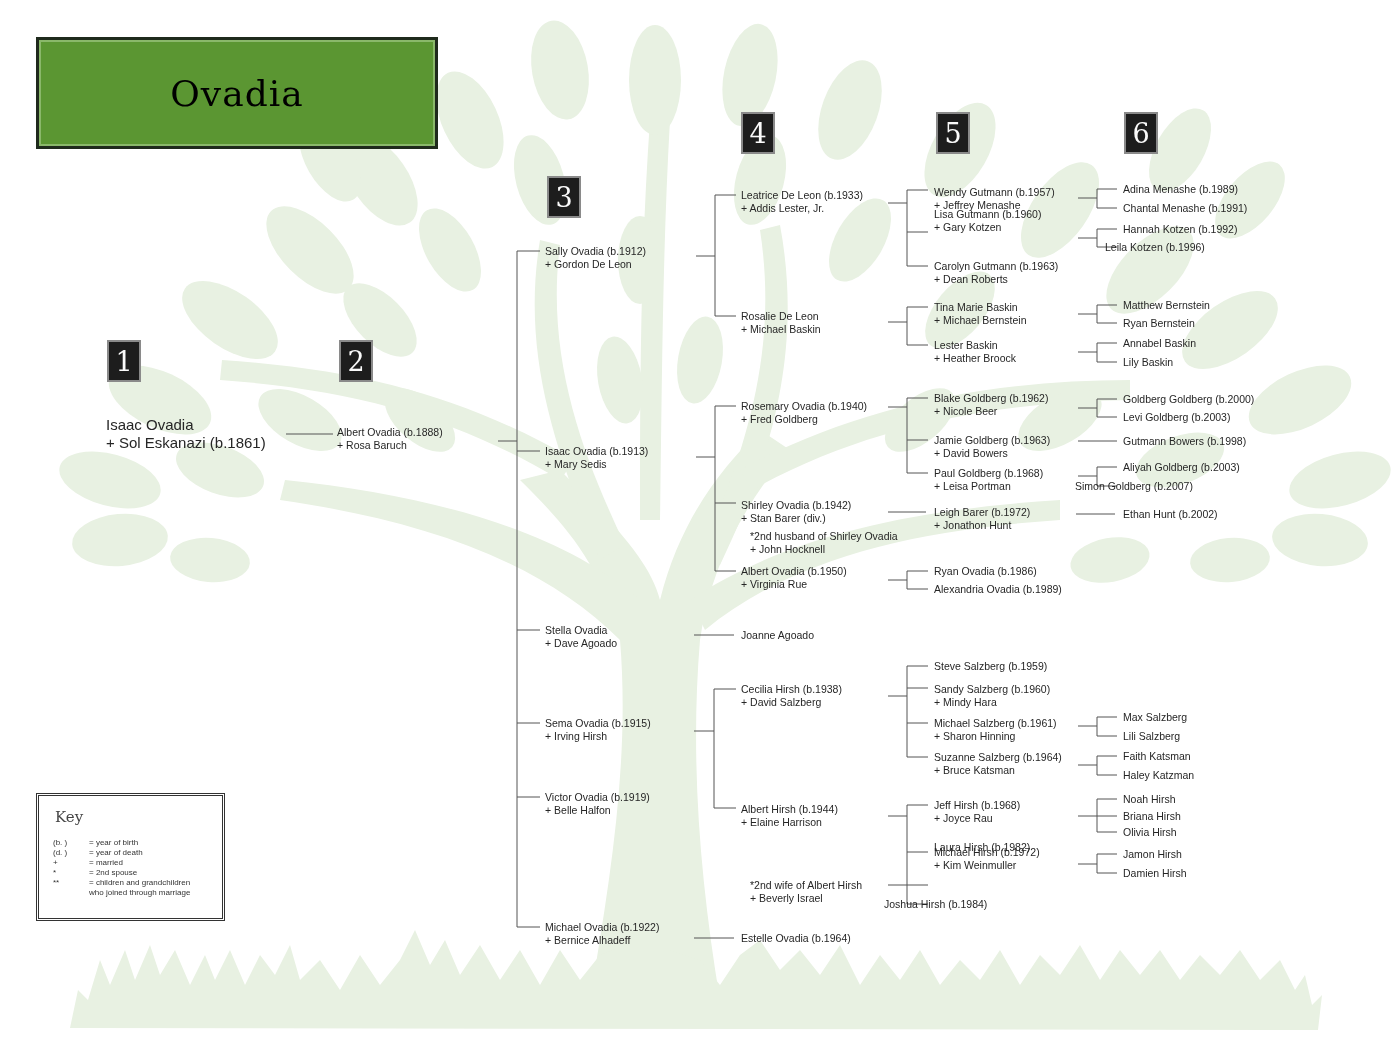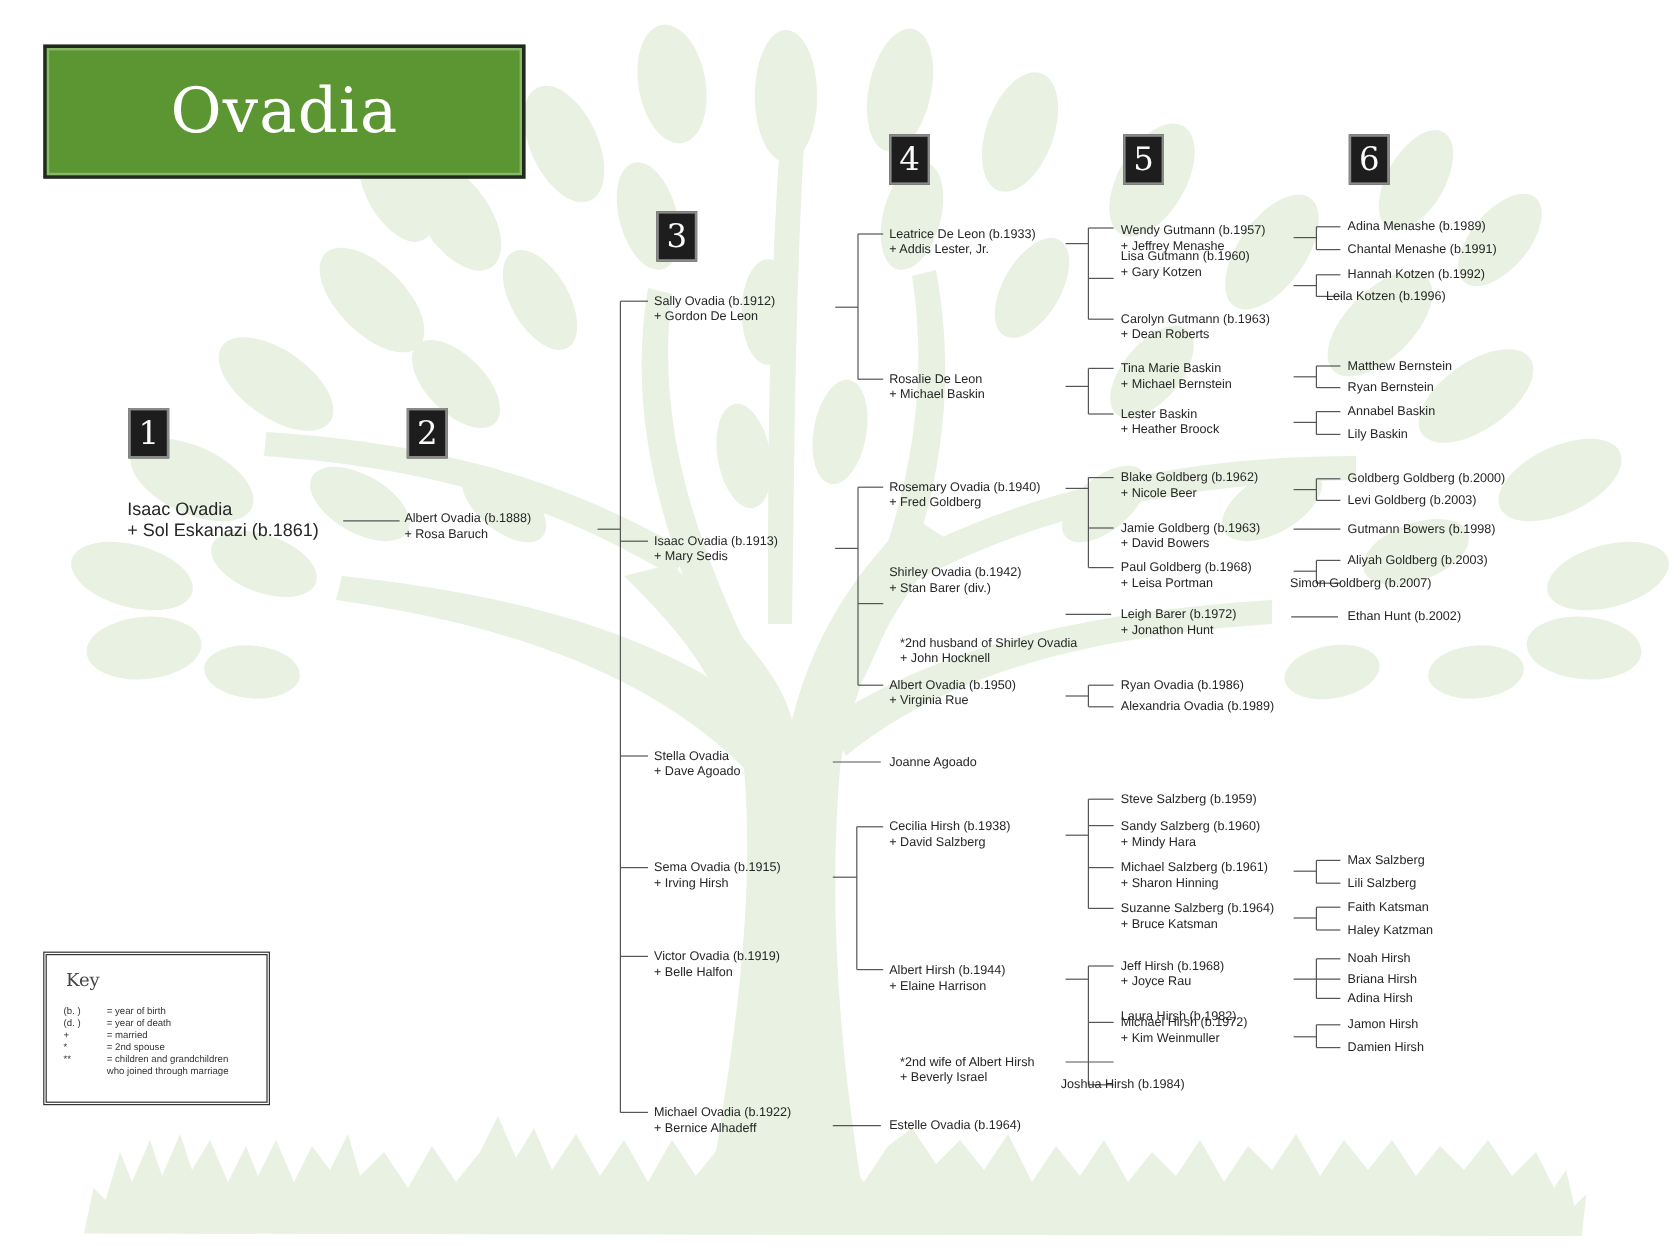--- a/index.html
+++ b/index.html
@@ -16,21 +16,21 @@
   .title-box {
     position: absolute; left: 36px; top: 37px; width: 402px; height: 112px;
     background: #1f2a1c; padding: 3px; box-sizing: border-box;
   }
   .title-inner {
     width: 100%; height: 100%; box-sizing: border-box;
     background: #5b9632; border: 2px solid #8ab86a; outline: 2px solid #5b9632; outline-offset: -6px;
     display: flex; align-items: center; justify-content: center;
   }
   .title-text {
-    font-family: "DejaVu Serif", serif; color: #ffffff; font-size: 52px; letter-spacing: 1px;
+    font-family: "DejaVu Serif", serif; color: #000000; font-size: 36px; letter-spacing: 1px;
   }
 
   .gen-badge {
     position: absolute; width: 34px; height: 42px; background: #1d1d1d;
     border: 2px solid #8a8a8a; box-sizing: border-box;
     display: flex; align-items: center; justify-content: center;
     color: #fafafa; font-family: "DejaVu Serif", serif; font-size: 27px;
   }
 
   .person {
@@ -265,21 +265,21 @@
   <div class="person" style="left:545px;top:245px"><span>Sally Ovadia (b.1912)</span><span class="spouse">+ Gordon De Leon</span></div>
   <div class="person" style="left:545px;top:445px"><span>Isaac Ovadia (b.1913)</span><span class="spouse">+ Mary Sedis</span></div>
   <div class="person" style="left:545px;top:624px"><span>Stella Ovadia</span><span class="spouse">+ Dave Agoado</span></div>
   <div class="person" style="left:545px;top:717px"><span>Sema Ovadia (b.1915)</span><span class="spouse">+ Irving Hirsh</span></div>
   <div class="person" style="left:545px;top:791px"><span>Victor Ovadia (b.1919)</span><span class="spouse">+ Belle Halfon</span></div>
   <div class="person" style="left:545px;top:921px"><span>Michael Ovadia (b.1922)</span><span class="spouse">+ Bernice Alhadeff</span></div>
 
   <div class="person" style="left:741px;top:189px"><span>Leatrice De Leon (b.1933)</span><span class="spouse">+ Addis Lester, Jr.</span></div>
   <div class="person" style="left:741px;top:310px"><span>Rosalie De Leon</span><span class="spouse">+ Michael Baskin</span></div>
   <div class="person" style="left:741px;top:400px"><span>Rosemary Ovadia (b.1940)</span><span class="spouse">+ Fred Goldberg</span></div>
-  <div class="person" style="left:741px;top:471px"><span>Shirley Ovadia (b.1942)</span><span class="spouse">+ Stan Barer (div.)</span></div>
+  <div class="person" style="left:741px;top:499px"><span>Shirley Ovadia (b.1942)</span><span class="spouse">+ Stan Barer (div.)</span></div>
   <div class="person" style="left:750px;top:530px"><span>*2nd husband of Shirley Ovadia</span><span class="spouse">+ John Hocknell</span></div>
   <div class="person" style="left:741px;top:565px"><span>Albert Ovadia (b.1950)</span><span class="spouse">+ Virginia Rue</span></div>
   <div class="person" style="left:741px;top:629px"><span>Joanne Agoado</span></div>
   <div class="person" style="left:741px;top:683px"><span>Cecilia Hirsh (b.1938)</span><span class="spouse">+ David Salzberg</span></div>
   <div class="person" style="left:741px;top:803px"><span>Albert Hirsh (b.1944)</span><span class="spouse">+ Elaine Harrison</span></div>
   <div class="person" style="left:750px;top:879px"><span>*2nd wife of Albert Hirsh</span><span class="spouse">+ Beverly Israel</span></div>
   <div class="person" style="left:741px;top:932px"><span>Estelle Ovadia (b.1964)</span></div>
 
   <div class="person" style="left:934px;top:186px"><span>Wendy Gutmann (b.1957)</span><span class="spouse">+ Jeffrey Menashe</span></div>
   <div class="person" style="left:934px;top:208px"><span>Lisa Gutmann (b.1960)</span><span class="spouse">+ Gary Kotzen</span></div>
@@ -314,21 +314,21 @@
   <div class="person" style="left:1123px;top:435px">Gutmann Bowers (b.1998)</div>
   <div class="person" style="left:1123px;top:461px">Aliyah Goldberg (b.2003)</div>
   <div class="person" style="left:1075px;top:480px">Simon Goldberg (b.2007)</div>
   <div class="person" style="left:1123px;top:508px">Ethan Hunt (b.2002)</div>
   <div class="person" style="left:1123px;top:711px">Max Salzberg</div>
   <div class="person" style="left:1123px;top:730px">Lili Salzberg</div>
   <div class="person" style="left:1123px;top:750px">Faith Katsman</div>
   <div class="person" style="left:1123px;top:769px">Haley Katzman</div>
   <div class="person" style="left:1123px;top:793px">Noah Hirsh</div>
   <div class="person" style="left:1123px;top:810px">Briana Hirsh</div>
-  <div class="person" style="left:1123px;top:826px">Adina Hirsh</div>
+  <div class="person" style="left:1123px;top:826px">Olivia Hirsh</div>
   <div class="person" style="left:1123px;top:848px">Jamon Hirsh</div>
   <div class="person" style="left:1123px;top:867px">Damien Hirsh</div>
 
   <div class="key-box">
     <div class="key-title">Key</div>
     <div class="key-row">
         <span class="sym">(b.    )</span>
         <span class="desc">= year of birth</span>
       </div>
     <div class="key-row">

